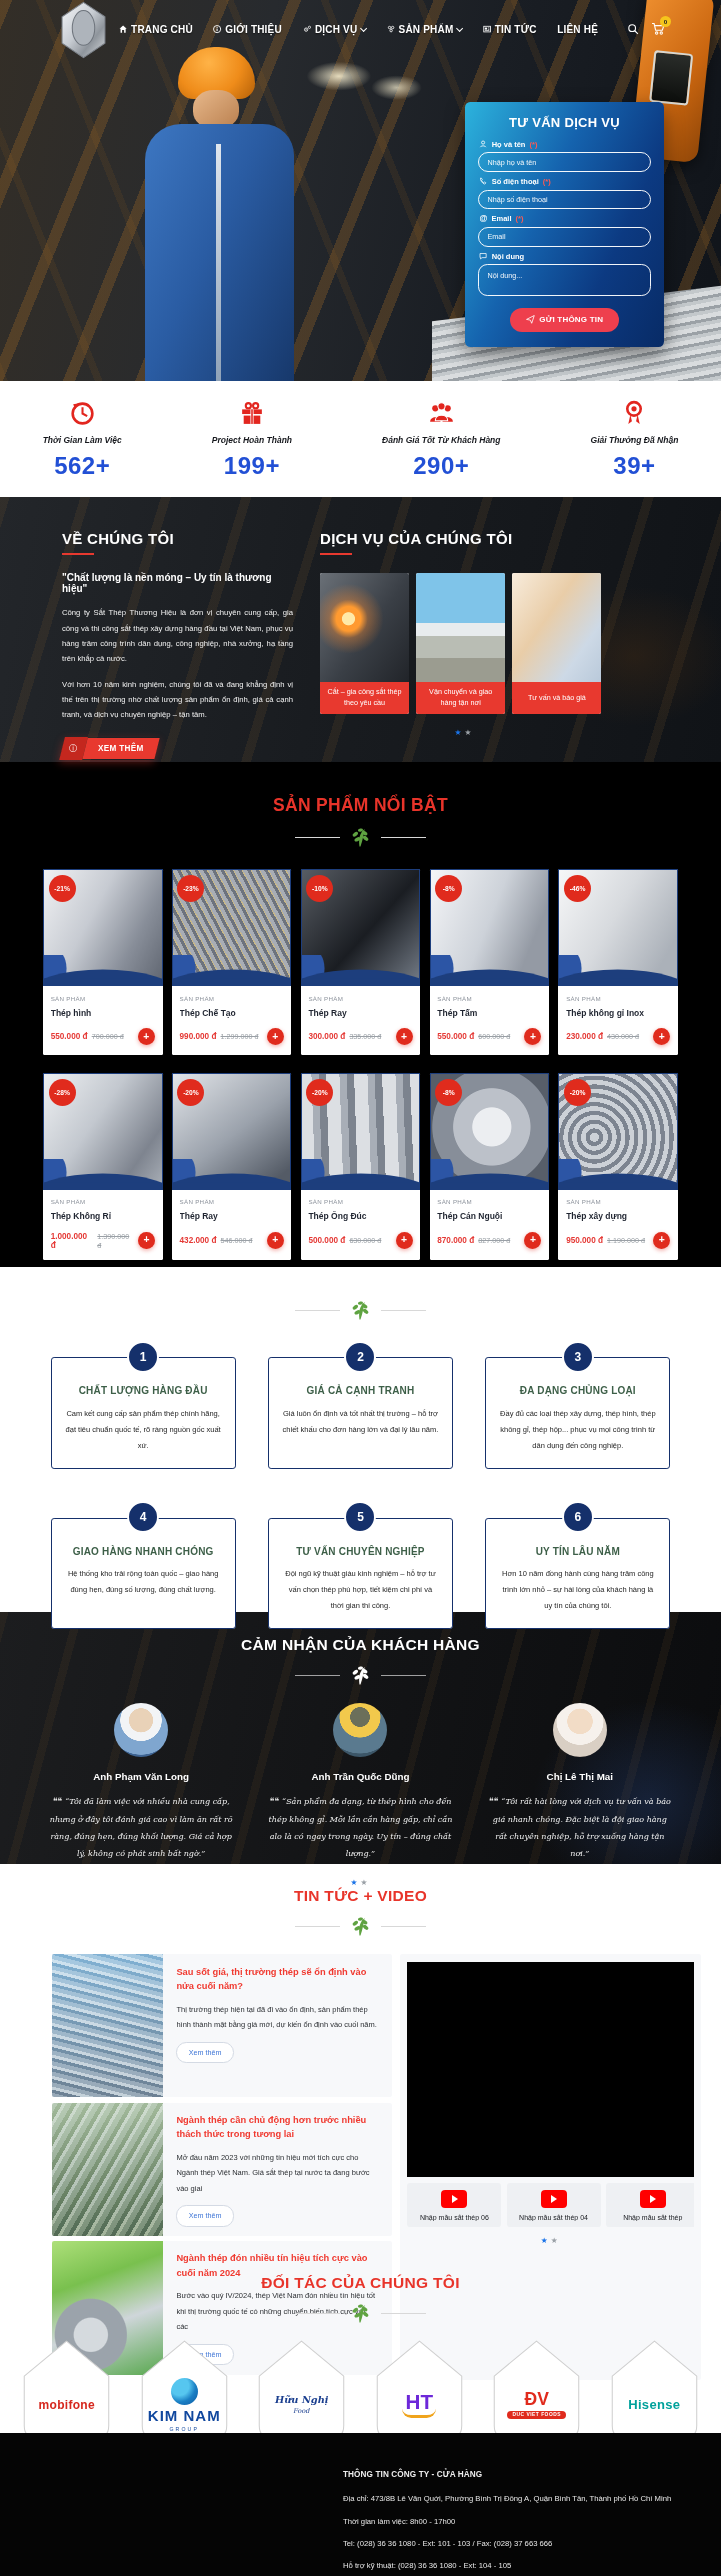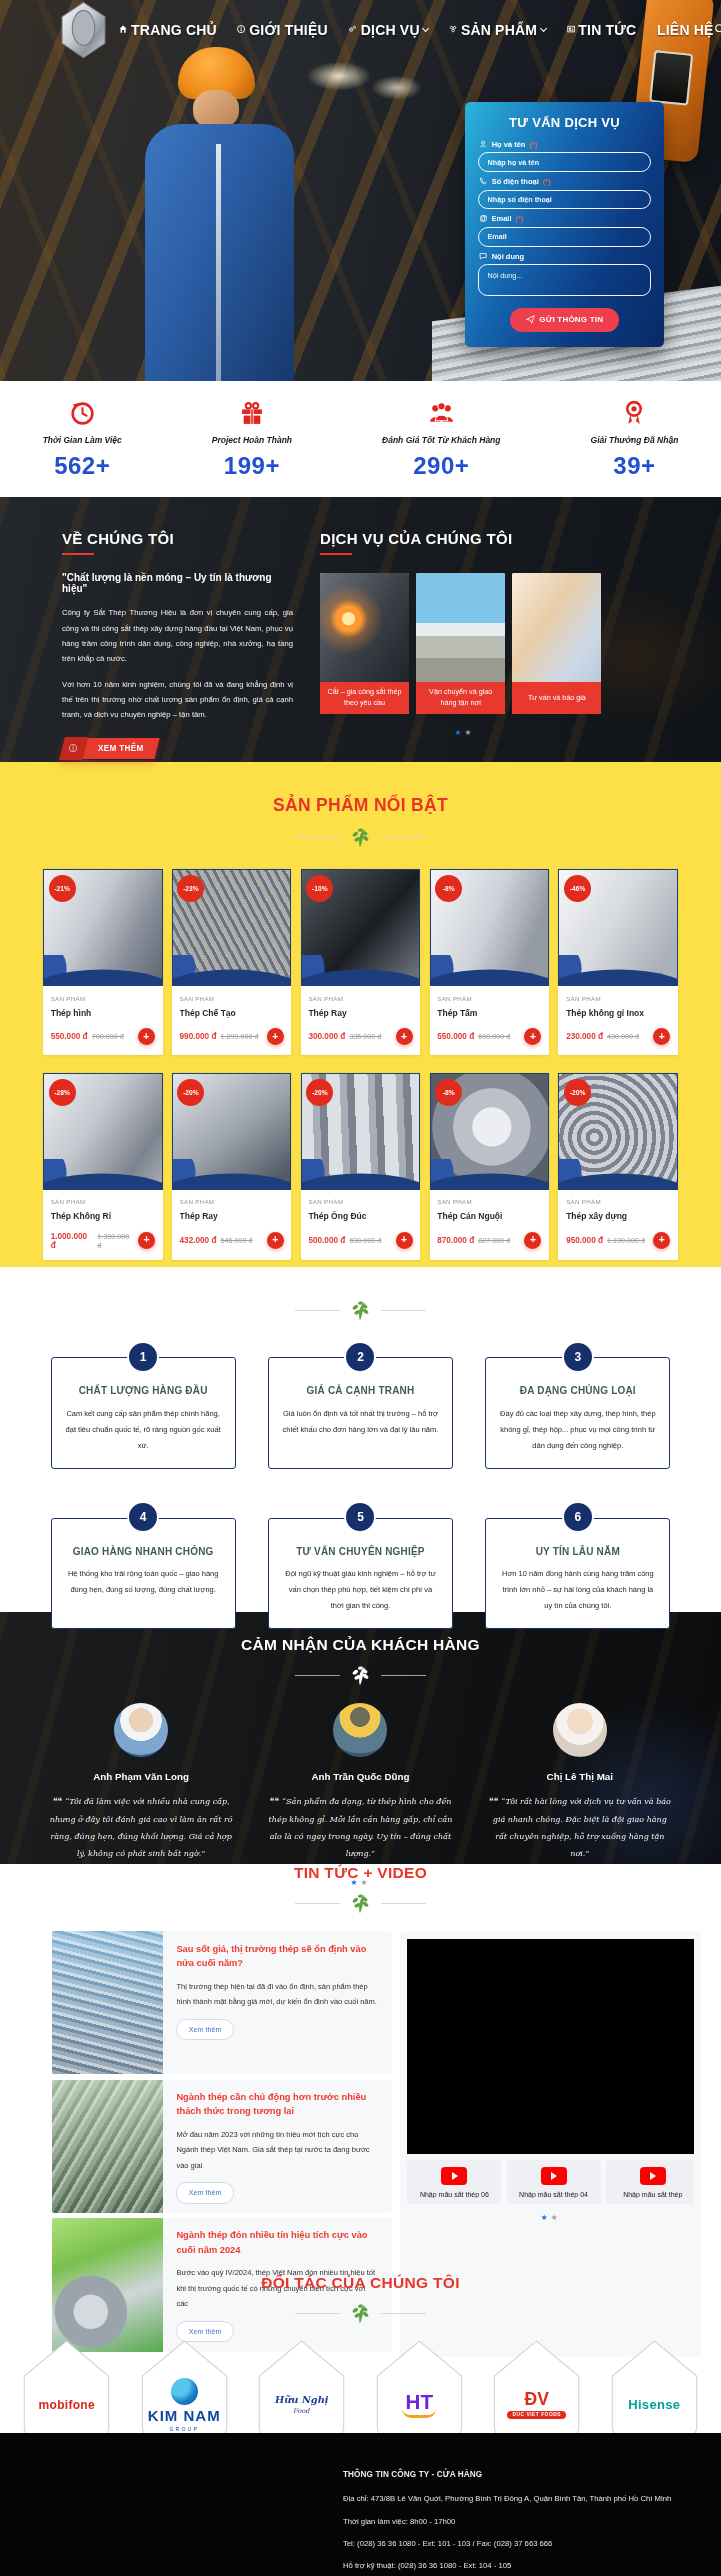--- a/index.html
+++ b/index.html
@@ -27,38 +27,38 @@
   .hero-steel { position:absolute; right:0; bottom:0; width:289px; height:98px; transform:skewY(-7deg) translateY(20.6px);
     background:repeating-linear-gradient(176deg,#d9dcde 0 4.6px,#9ba1a6 4.6px 7.7px,#c3c8cb 7.7px 11.3px); }
   .hero-crane { position:absolute; right:15.5px; top:-10.3px; width:67px; height:170px; border-radius:13.4px; transform:rotate(6deg);
     background:linear-gradient(120deg,#ef9030,#c9650f 60%,#8f4608); box-shadow:0 5.2px 15.5px rgba(0,0,0,.5); }
   .hero-crane .screen { position:absolute; left:13.4px; top:62px; width:39px; height:52px; border-radius:4.1px;
     background:linear-gradient(#2a2d2a,#0c0e0c); border:2.1px solid #d8d8d2; }
 
   .navbar { position:absolute; top:0; left:0; width:100%; height:59px; display:flex; align-items:center; z-index:5; }
   .logo { margin-left:59px; width:49px; height:58px; flex:0 0 auto; }
   .nav-menu { display:flex; align-items:center; gap:20.6px; margin-left:11.3px; }
-  .nav-item { display:flex; align-items:center; gap:3.6px; color:#fff; font-weight:bold; font-size:14px;
+  .nav-item { display:flex; align-items:center; gap:3.6px; color:#fff; font-weight:bold; font-size:10px;
     letter-spacing:0.2px; cursor:pointer; text-shadow:0 0.5px 1.5px rgba(0,0,0,.6); white-space:nowrap;justify-content:flex-end; }
   .nav-item svg { display:block; }
   .chev { width:5.2px; height:5.2px; border-right:1.3px solid #fff; border-bottom:1.3px solid #fff;
     transform:rotate(45deg); margin-top:-2.1px; }
   .nav-actions { margin-left:auto; margin-right:56px; display:flex; align-items:center; gap:11.3px; }
   .cart-wrap { position:relative; }
   .cart-badge { position:absolute; top:-6.2px; right:-6.2px; width:11.3px; height:11.3px; border-radius:50%;
     background:#f6c51c; color:#222; font-size:6.2px; font-weight:bold; display:flex; align-items:center; justify-content:center; }
 
   .consult-form { position:absolute; right:57px; top:102px; width:199px; padding:13.4px 13.4px 15.5px; border-radius:5.2px;
     background:linear-gradient(115deg,#2cb3dd 0%,#1563ae 40%,#0c3a82 70%,#082b66 100%);
     box-shadow:0 7.2px 20.6px rgba(0,0,0,.45); z-index:4; }
   .consult-form h2 { color:#fff; text-align:center; font-size:13px; letter-spacing:0.3px; margin-bottom:9.3px; }
   .f-label { display:flex; align-items:center; gap:4.1px; color:#fff; font-size:7.5px; font-weight:bold; margin:5.2px 1px 3.6px; }
   .f-label .req { color:#ff5a52; font-weight:bold; }
   .f-input { width:100%; height:19.6px; border:0.8px solid rgba(255,255,255,.95); border-radius:10.3px; background:transparent;
-    color:#fff; font-size:7.2px; padding:0 8.2px; font-family:"Liberation Sans",sans-serif;font-weight:bold; }
+    color:#fff; font-size:7.2px; padding:0 8.2px; font-family:"Liberation Sans",sans-serif; }
   .f-input::placeholder, .f-area::placeholder { color:rgba(255,255,255,.95); }
   .f-area { width:100%; height:32px; border:0.8px solid rgba(255,255,255,.95); border-radius:9.3px; background:transparent;
     color:#fff; font-size:7.2px; padding:5.2px 8.2px; resize:none; font-family:"Liberation Sans",sans-serif; }
   .f-submit { display:flex; align-items:center; justify-content:center; gap:4.6px; margin:9.3px auto 0; width:109px; height:24px;
     border:none; border-radius:12.4px; background:#ee3f4d; color:#fff; font-size:8px; font-weight:bold; cursor:pointer;
     font-family:"Liberation Sans",sans-serif; letter-spacing:0.2px; }
 
   
   .stats { height:116px; display:flex; justify-content:center; align-items:center; gap:90px; background:#fff; }
   .stat { text-align:center; }
@@ -90,21 +90,21 @@
       radial-gradient(circle at 32% 42%, #ffe9a8 0 7%, #ff9a30 8% 14%, rgba(255,140,46,.35) 22%, transparent 40%),
       linear-gradient(125deg,#6a7077 0%,#3a3f46 55%,#212429 100%); }
   .svc-img.truck { background:linear-gradient(#7fc4e9 0 46%, #e8ecee 46% 58%, #b9bdb4 58% 78%, #9b9c90 78%); }
   .svc-img.consult { background:linear-gradient(125deg,#f8ecdc 0%,#e9cda8 40%,#cdd9e6 75%,#b9c9da 100%); }
   .svc-cap { background:#e8392f; color:#fff; font-size:7.2px; line-height:1.5; text-align:center;
     padding:5.2px 4.1px; min-height:32px; display:flex; align-items:center; justify-content:center; }
   .dots { text-align:center; margin-top:13.4px; font-size:7.7px; letter-spacing:3.1px; }
   .dots .on { color:#1a73e8; } .dots .off { color:#9aa0a6; }
 
   
-  .products { background:#fde047; height:505px; padding-top:33px; }
+  .products { background:#000000; height:505px; padding-top:33px; }
   .big-title { text-align:center; font-size:17.5px; font-weight:800; color:#e8342a; letter-spacing:0.3px; }
   .leaf-divider { display:flex; align-items:center; justify-content:center; gap:8.2px; margin-top:11.3px; }
   .leaf-divider .line { width:45px; height:0.5px; background:#d8d8d8; }
   .prod-grid { width:635px; margin:21.6px auto 0; display:grid; grid-template-columns:repeat(5,1fr); gap:17.5px 9.3px; }
   .p-card { background:#fff; box-shadow:0 0.5px 2.6px rgba(0,0,0,.10); border-radius:1.5px; }
   .p-imgwrap { position:relative; height:117px; border:1px solid #1d3e7d; overflow:hidden; }
   .p-badge { position:absolute; left:4.6px; top:4.6px; width:27px; height:27px; border-radius:50%; background:#e02b1d;
     color:#fff; font-size:6.7px; font-weight:bold; display:flex; align-items:center; justify-content:center; z-index:2; }
   .p-wave { position:absolute; left:0; bottom:0; width:100%; height:30px; z-index:1; }
   .p-body { padding:8.2px 7.7px 10.3px; }
@@ -153,21 +153,21 @@
   .t-avatar { width:54px; height:54px; border-radius:50%; margin:0 auto; border:none; }
   .t-av1 { background:radial-gradient(circle at 50% 32%, #e9d2b8 0 26%, #f2f4f6 27% 45%, #7fa6cf 46% 75%, #3e6493 76%); }
   .t-av2 { background:radial-gradient(circle at 50% 26%, #6b6f5a 0 20%, #f2c94c 21% 42%, #5a7a8f 43% 75%, #3c5668 76%); }
   .t-av3 { background:radial-gradient(circle at 50% 34%, #f2dcc6 0 28%, #f6f1ec 29% 52%, #d9cfc4 53% 78%, #b9aca0 79%); }
   .t-name { margin-top:13.4px; font-size:9.8px; font-weight:bold; color:#fff; }
   .t-quote { margin-top:10.3px; font-family:"DejaVu Serif", serif; font-style:italic; font-size:8px; line-height:2.15;
     color:#f2f2f2; padding:0 3.1px; }
   .t-quote .qmark { font-family:"DejaVu Sans", sans-serif; font-style:normal; font-size:8.8px; margin-right:3.1px; color:#e8e8e8; }
 
   
-  .newsvideo { height:392px; background:#fff; }
+  .newsvideo { height:392px; background:#fff; padding-top:23px; }
   .nv-wrap { display:flex; margin:17.5px 0 0 52px; gap:8.2px; }
   .news-col { width:340px; }
   .news-card { display:flex; background:#f7f8fa; border-radius:2.1px; margin-bottom:5.2px; overflow:hidden; }
   .news-img { flex:0 0 111px; }
   .ni1 { background:repeating-linear-gradient(14deg,#9aa0a8 0 4.1px,#6f757e 4.1px 7.2px,#c7ccd1 7.2px 10.3px),
          linear-gradient(#8fb7d4,#7d8a94); background-blend-mode:overlay; }
   .ni2 { background:repeating-linear-gradient(120deg,#7e858d 0 5.2px,#565c64 5.2px 9.3px,#a7adb4 9.3px 12.4px),
          linear-gradient(#b9c9ad,#7b8a6c); background-blend-mode:overlay; }
   .ni3 { background:radial-gradient(circle at 35% 70%, #d5dade 0 14%, #9ba3ab 15% 30%, transparent 31%),
          linear-gradient(160deg,#aee07a 0%,#79c04e 30%,#cfd6da 60%,#58a84e 100%); }

